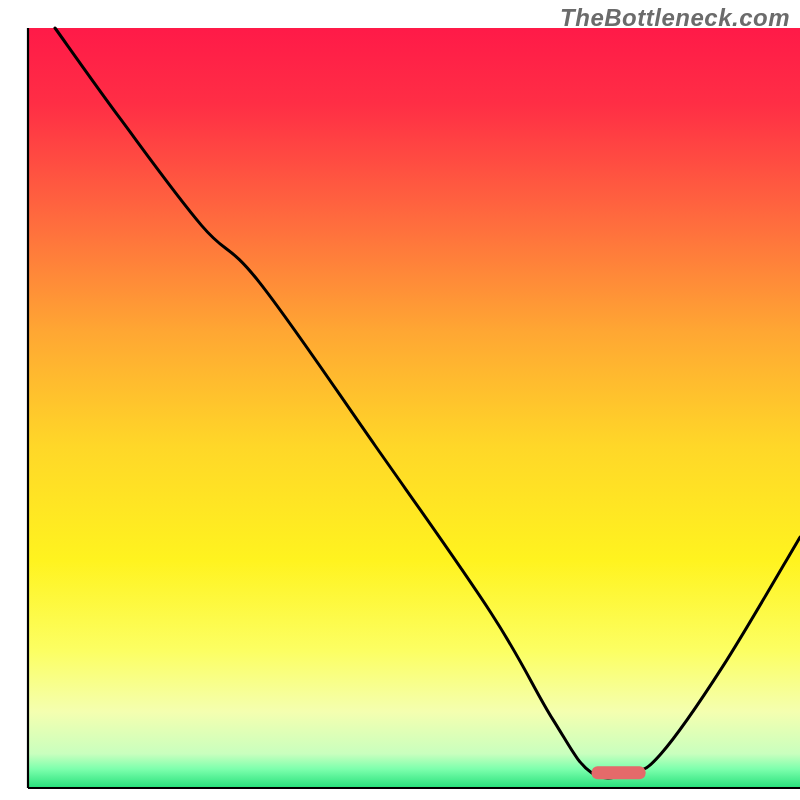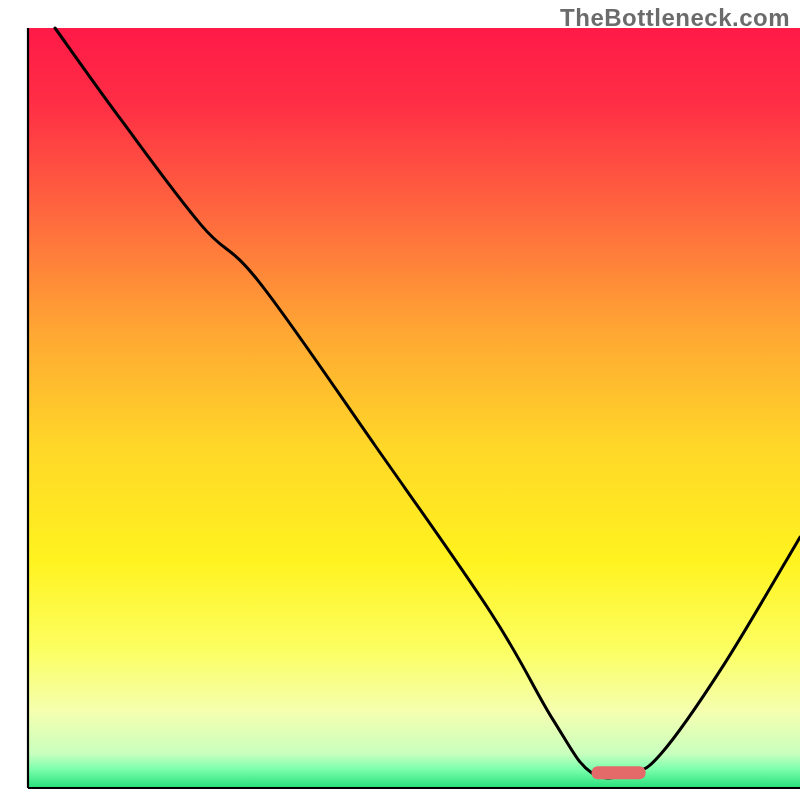--- a/index.html
+++ b/index.html
@@ -17,20 +17,21 @@
   }
   .watermark {
     position: absolute;
     top: 4px;
     right: 10px;
     font-size: 24px;
     font-weight: bold;
     color: #6b6b6b;
     letter-spacing: 0.5px;
     z-index: 3;
+    font-style: italic;
   }
   svg {
     position: absolute;
     top: 0;
     left: 0;
   }
 </style>
 </head>
 <body>
 

